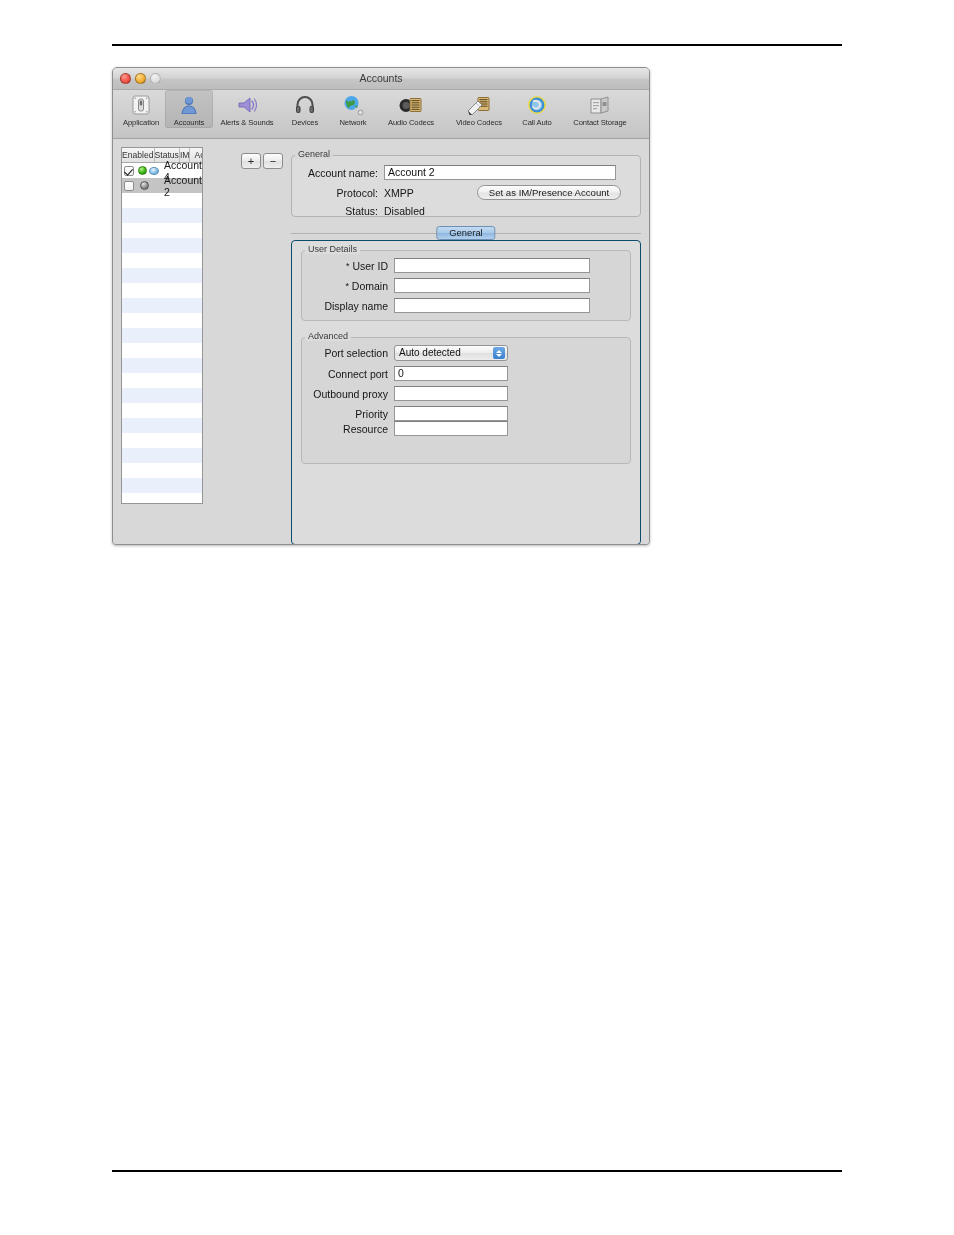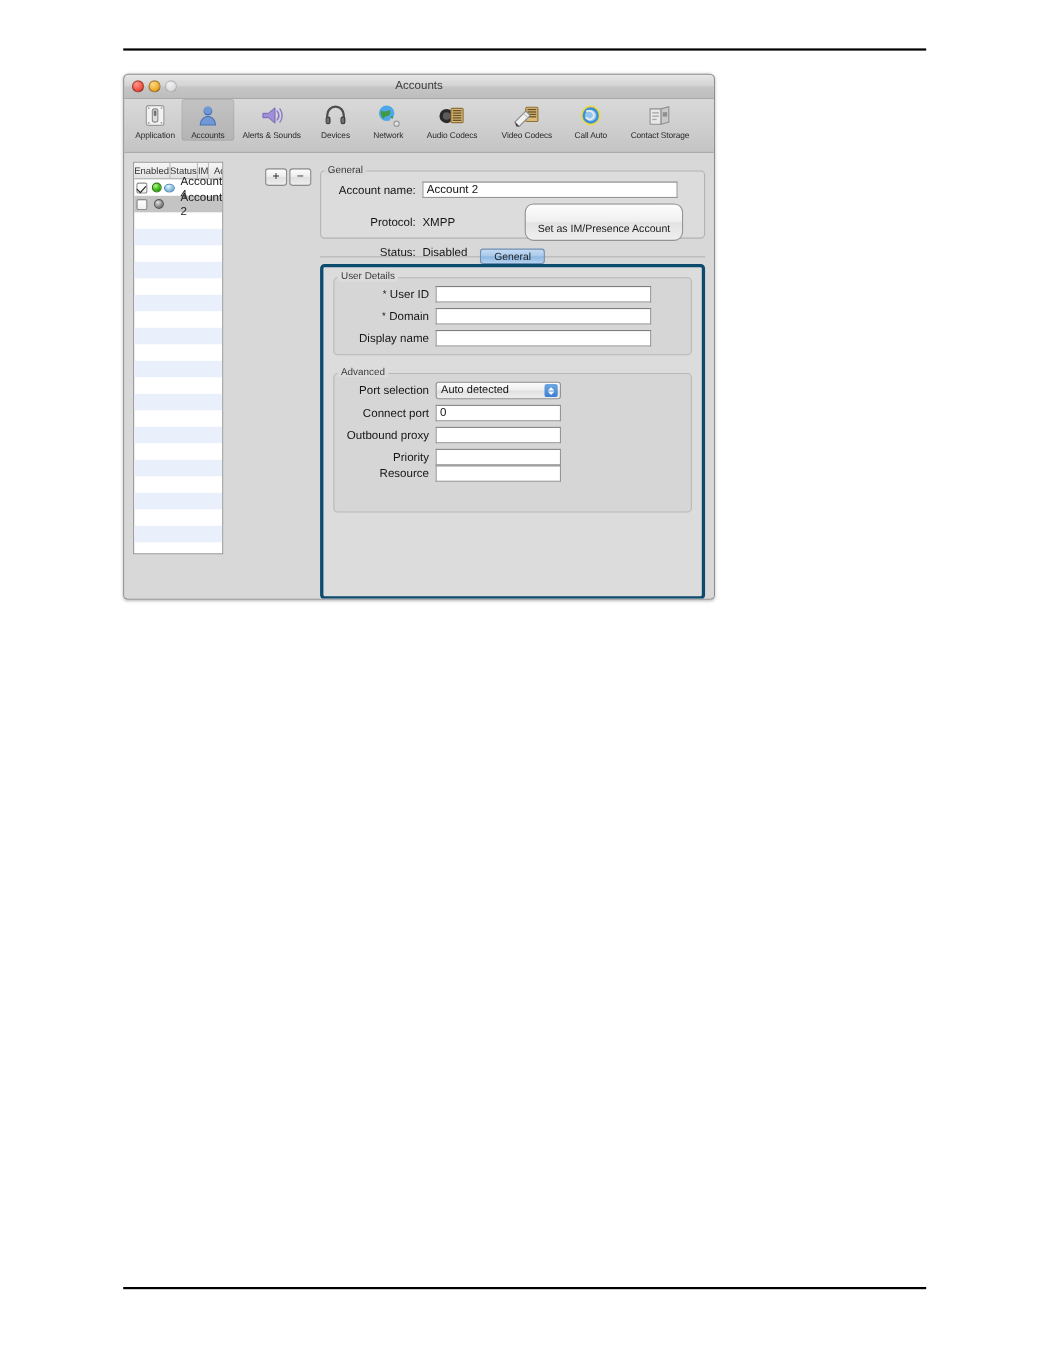--- a/index.html
+++ b/index.html
@@ -298,21 +298,21 @@
     box-sizing: border-box;
     font-size: 10.5px;
     padding: 0 3px;
     line-height: 13px;
     color: #111;
     overflow: hidden;
     white-space: nowrap;
   }
   .capsule-btn {
     height: 15px;
-    padding: 16px 11px;
+    padding: 0 11px;
     border: 1px solid #949494;
     border-radius: 8px;
     background: linear-gradient(to bottom, #fdfdfd 0%, #f0f0f0 48%, #e3e3e3 52%, #efefef 100%);
     font-size: 9.6px;
     line-height: 13px;
     color: #1b1b1b;
     white-space: nowrap;
     cursor: default;
     box-sizing: border-box;
   }
@@ -342,21 +342,21 @@
     font-size: 9.4px;
     line-height: 12px;
     color: #1b1b1b;
     cursor: default;
     box-sizing: border-box;
   }
 
   .tabpane {
     flex: 1;
     margin-top: 0px;
-    border: 3px solid #0c4a6e;
+    border: 1px solid #0c4a6e;
     border-radius: 4px;
     background: #dcdcdc;
     padding: 9px 9px 9px 9px;
     box-sizing: border-box;
   }
   .inner-group {
     position: relative;
     border: 1px solid #b8b8b8;
     border-radius: 4px;
     background: #d6d6d6;

